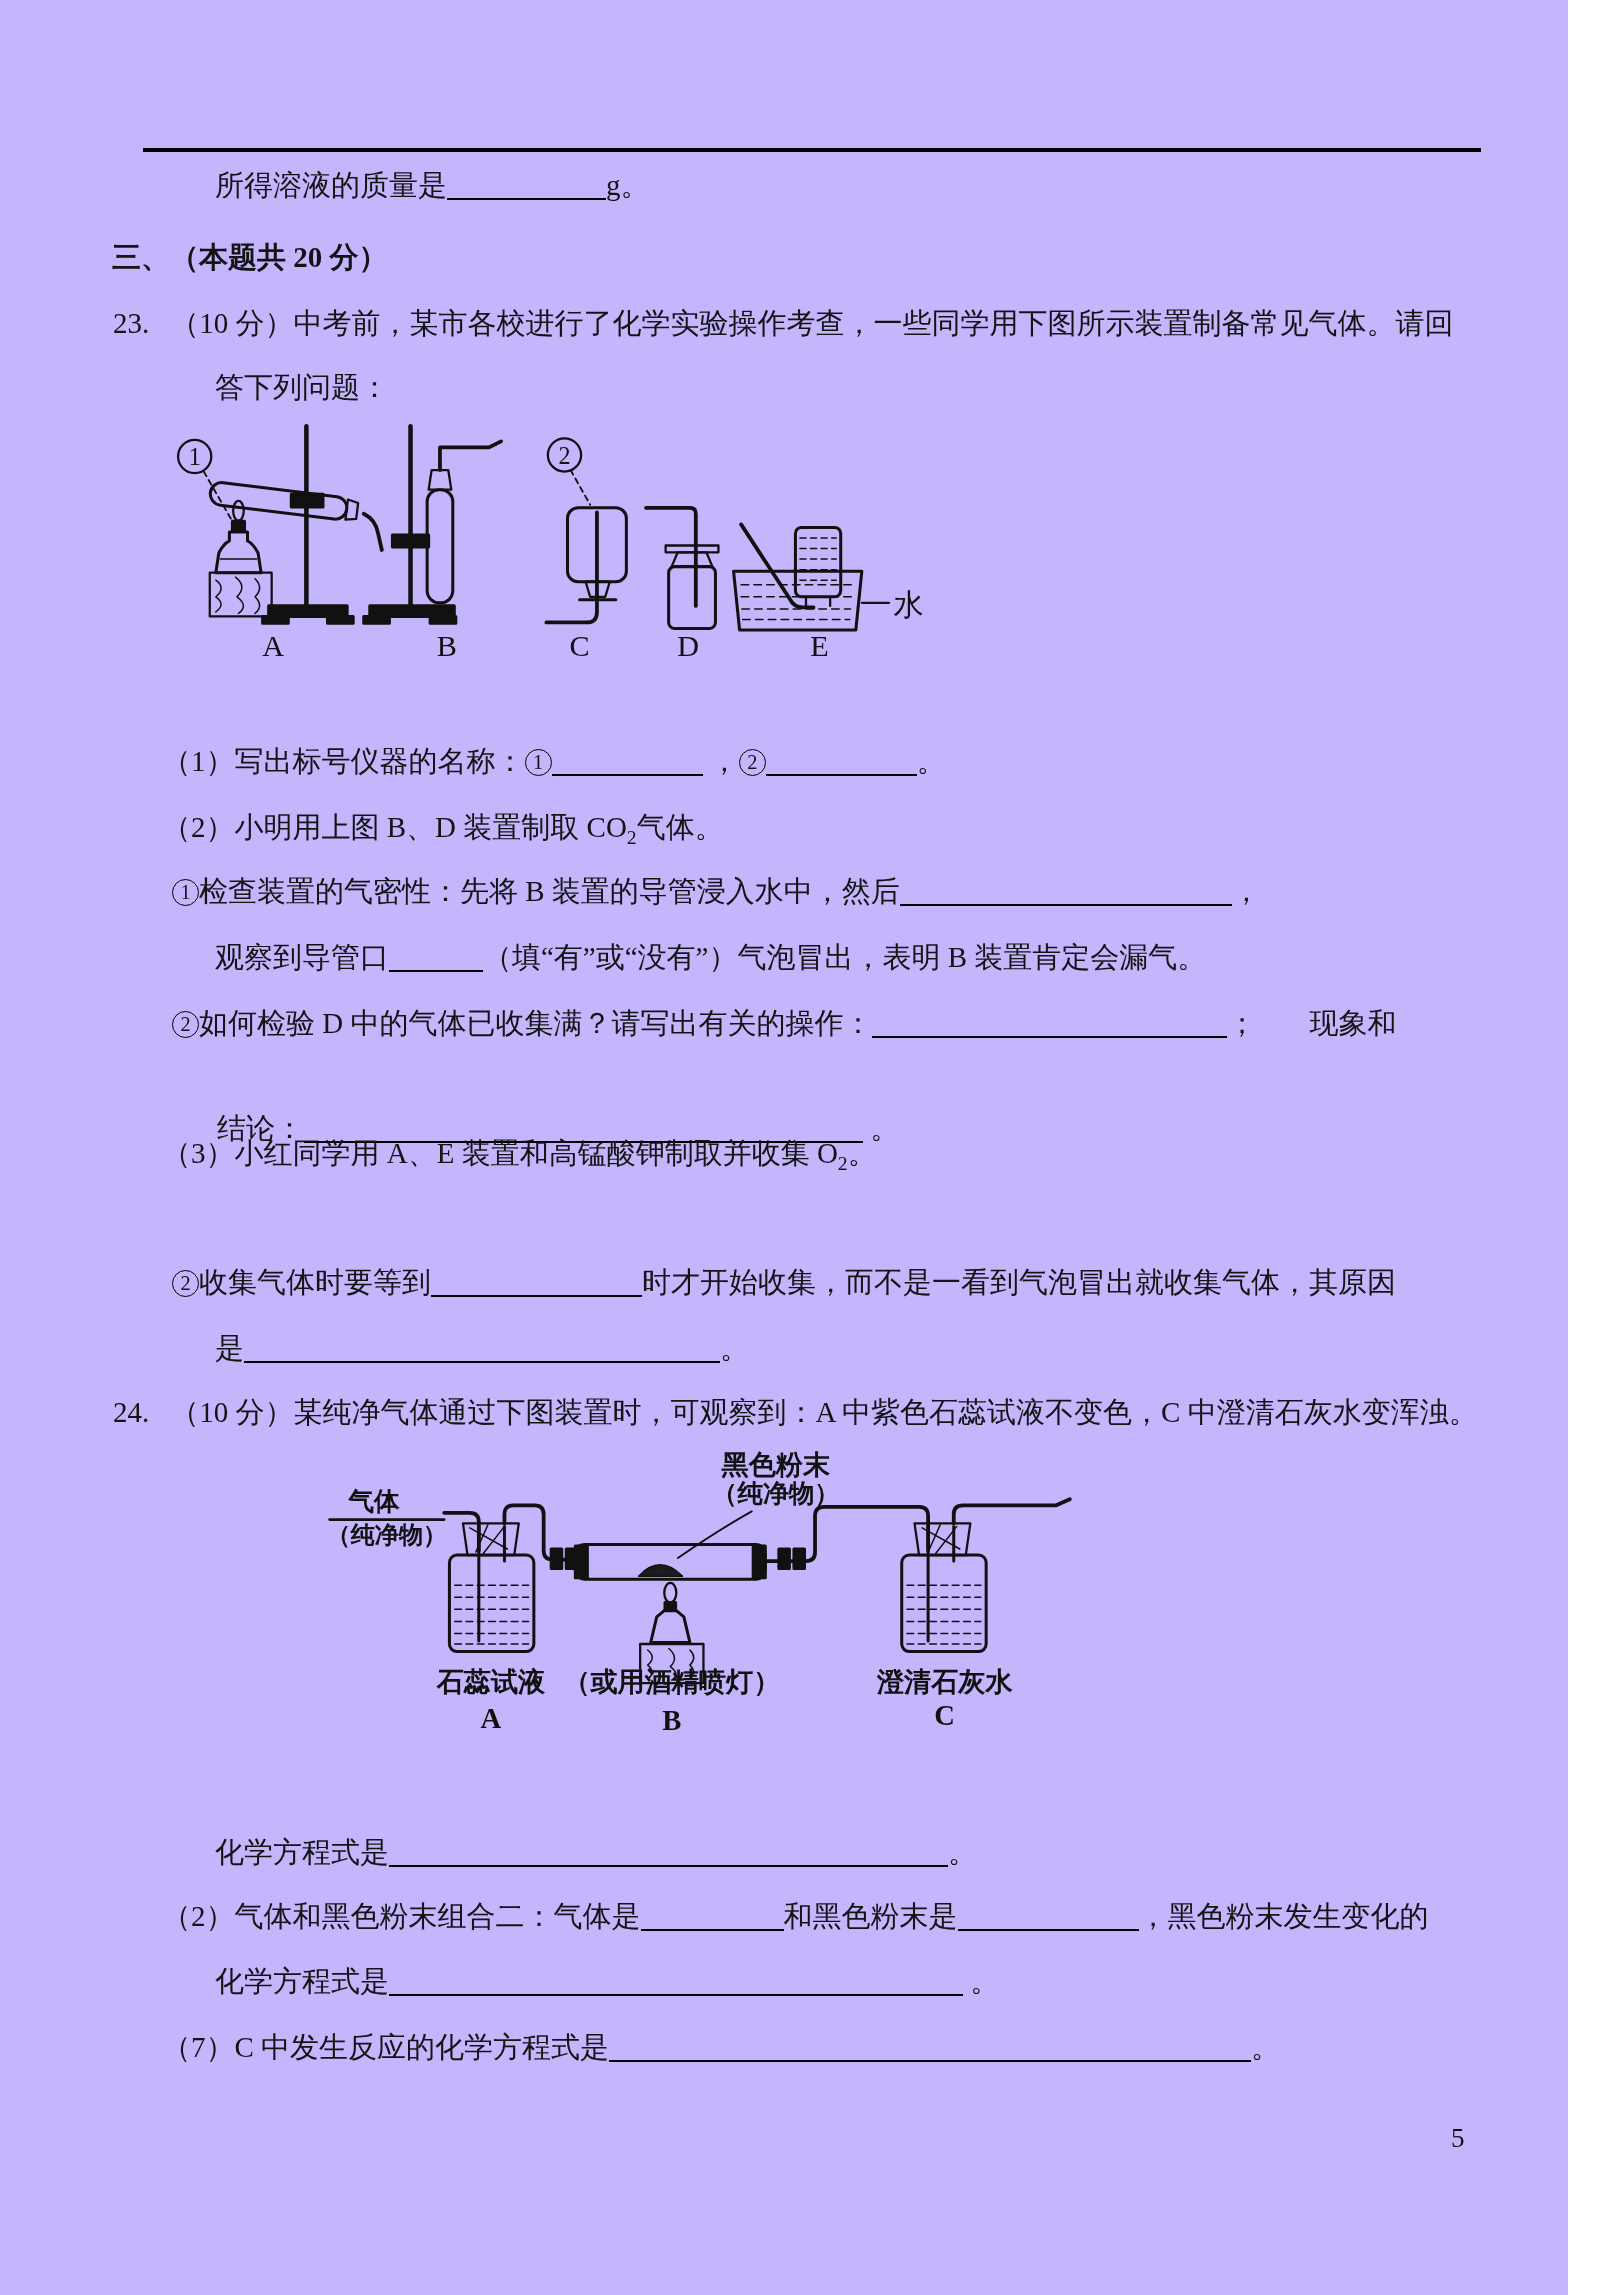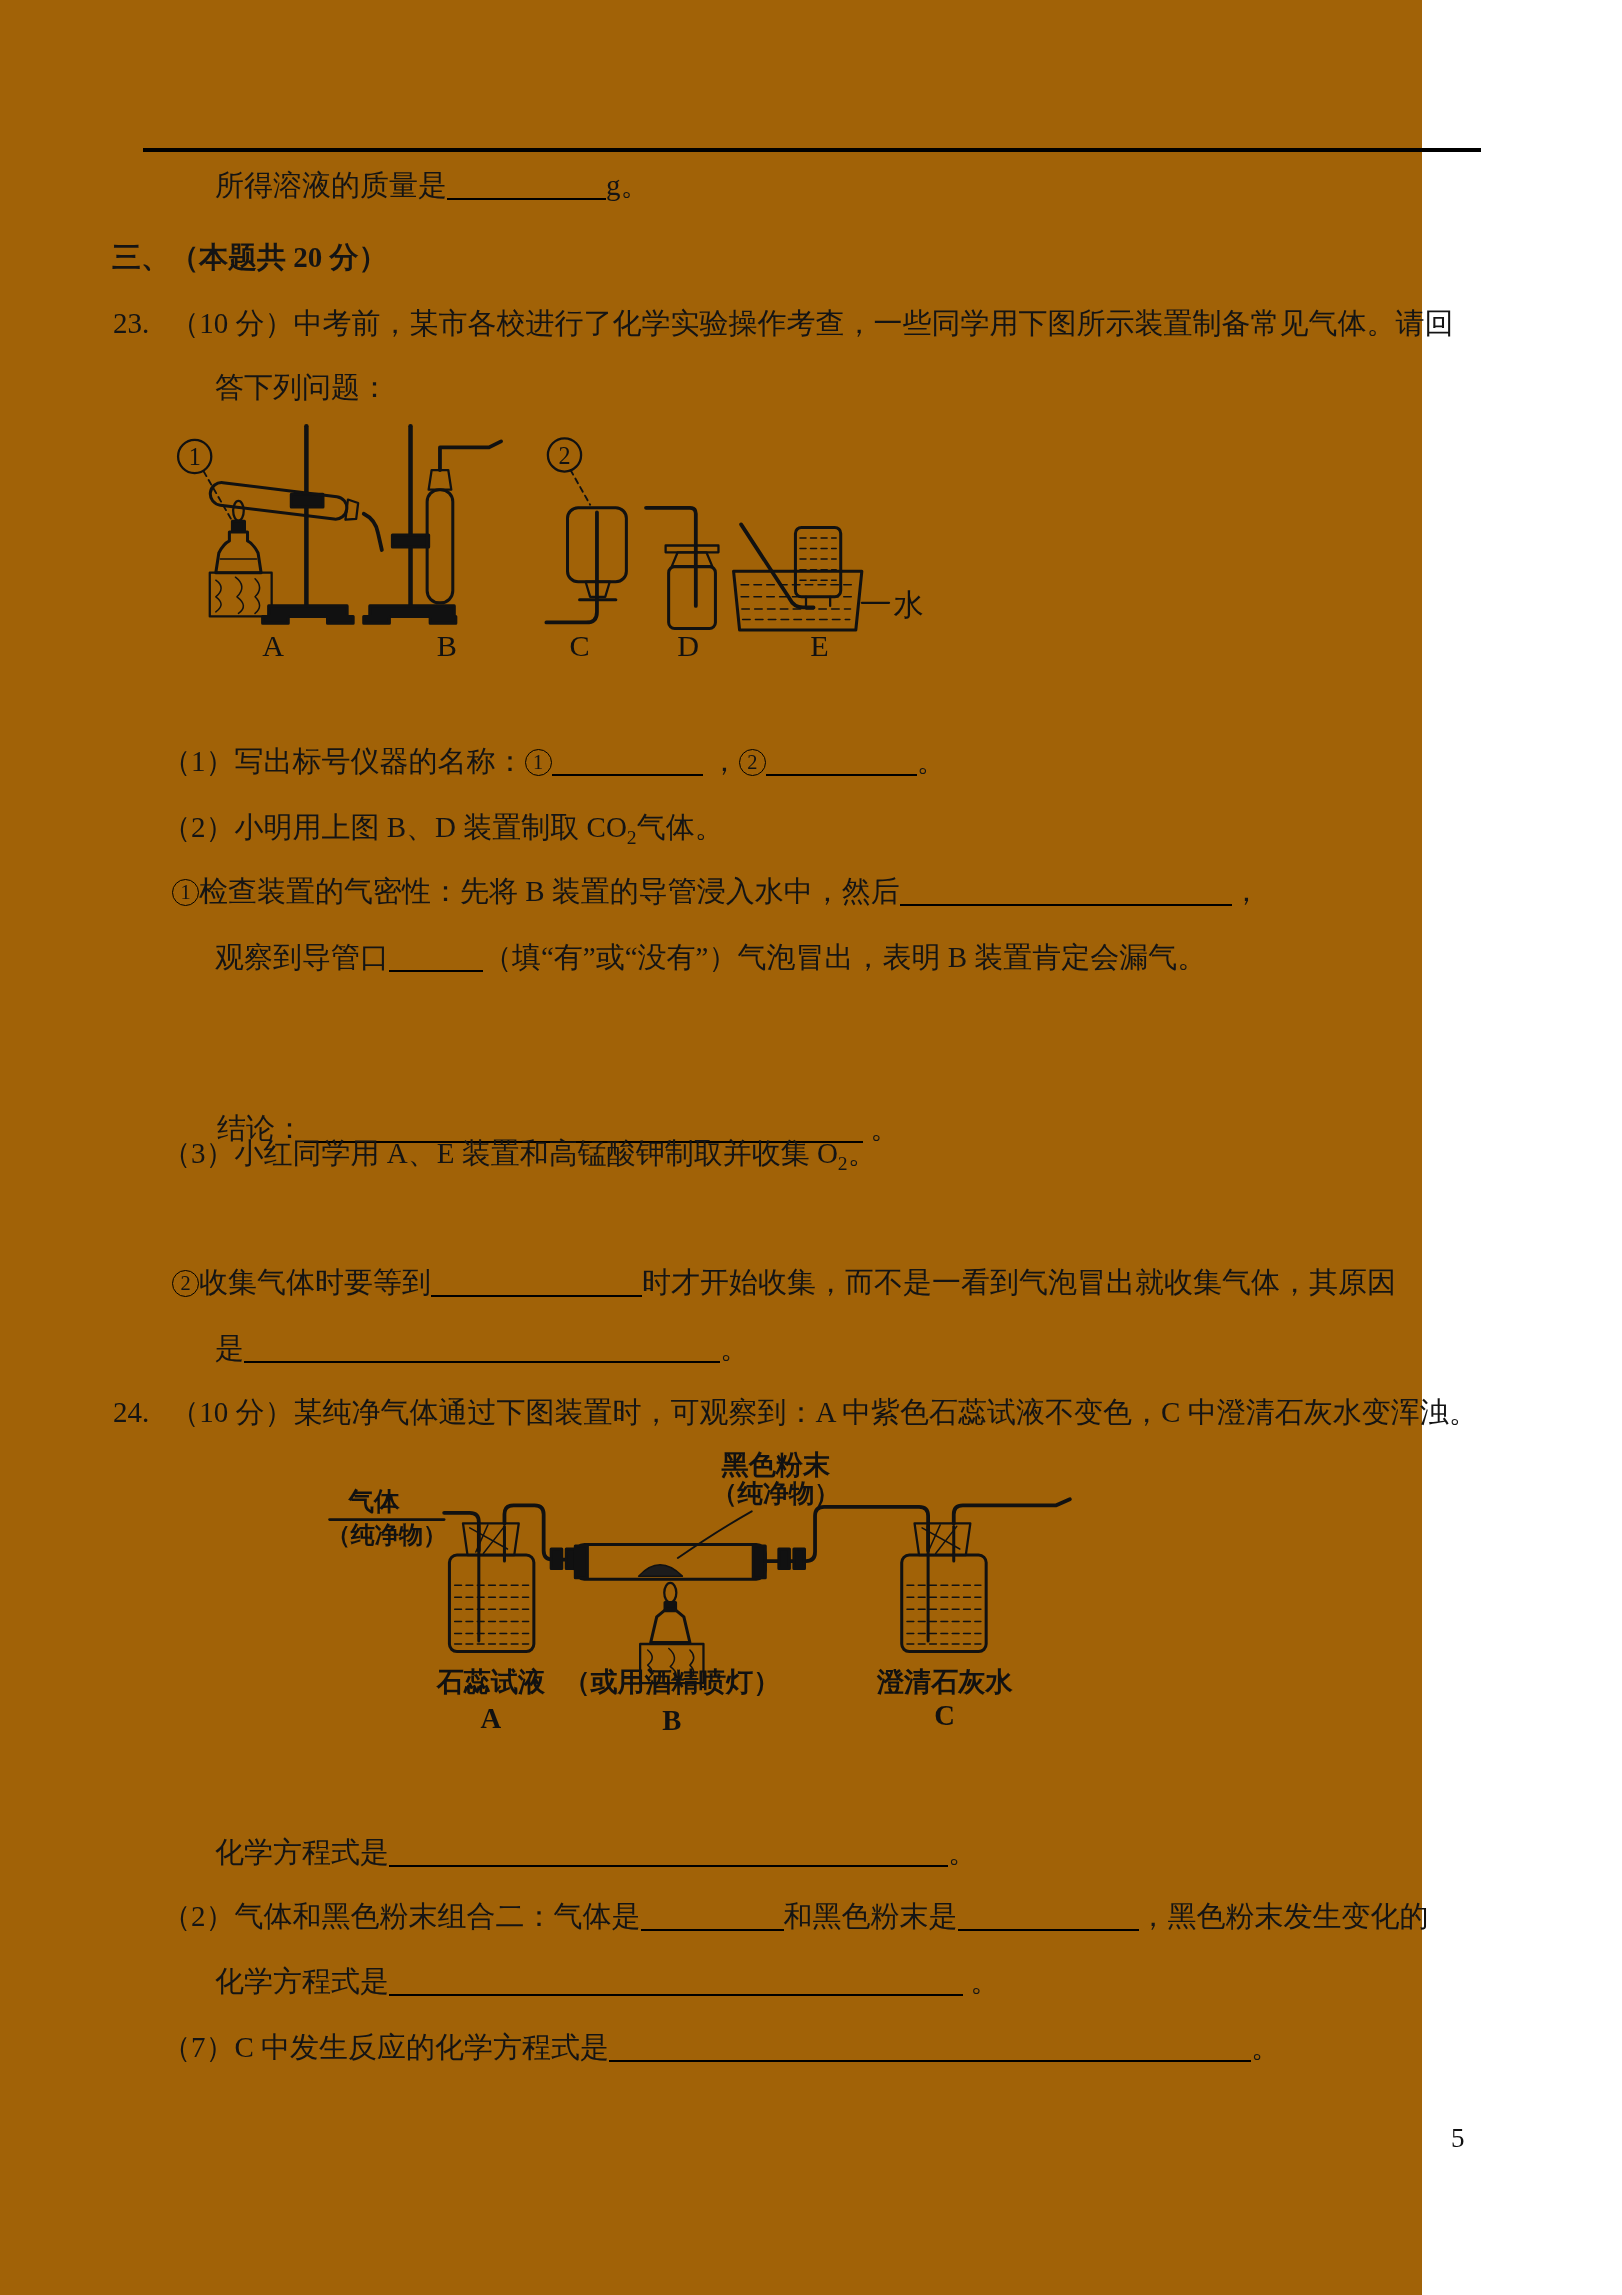--- a/index.html
+++ b/index.html
@@ -2,21 +2,21 @@
 <html style="font-size:12px"><head>
 <meta charset="utf-8">
 <style>
   * { margin:0; padding:0; box-sizing:border-box; }
   html,body { background:#ffffff; }
   body {
     width:1623px; height:2295px; position:relative;
     font-family:"Liberation Serif","DejaVu Serif",serif;
     color:#111111;
   }
-  .page { position:absolute; left:0; top:0; width:1422px; height:2295px; background:#a16207; }
+  .page { position:absolute; left:0; top:0; width:1568px; height:2295px; background:#c4b5fd; }
   .rule { position:absolute; background:#000000; }
   .line { position:absolute; font-size:29px; white-space:nowrap; color:#141414; }
   .bold { font-weight:bold; }
   .b { display:inline-block; border-bottom:2.3px solid #000; height:9px; vertical-align:-4.5px; }
   .circ {
     display:inline-block; width:27px; height:27px; border:1.5px solid #000; border-radius:50%;
     text-align:center; line-height:24px; font-size:20.4px; vertical-align:2.3px;
   }
   .numgap { display:inline-block; width:21px; }
   .sp70 { display:inline-block; width:53px; }
@@ -141,20 +141,23 @@
   </div>
 
   <div class="line" style="left:172px;top:872px;">
     <span class="circ">1</span><span>检查装置的气密性：先将 B 装置的导管浸入水中，然后</span><span class="b" style="width:332px;"></span><span>，</span>
   </div>
 
   <div class="line" style="left:215px;top:938px;">
     <span>观察到导管口</span><span class="b" style="width:94px;"></span><span>（填“有”或“没有”）气泡冒出，表明 B 装置肯定会漏气。</span>
   </div>
 
+  <div class="line" style="left:172px;top:1004px;">
+    <span class="circ">2</span><span>如何检验 D 中的气体已收集满？请写出有关的操作：</span><span class="b" style="width:355px;"></span><span>；</span><span class="sp70"></span><span>现象和</span>
+  </div>
 
   <div class="line" style="left:217px;top:1069px;margin-top:40px;">
     <span>结论：</span><span class="b" style="width:559px;"></span> <span>。</span>
   </div>
 
   <div class="line" style="left:162px;top:1134px;">
     <span>（3）小红同学用 A、E 装置和高锰酸钾制取并收集 O</span><sub>2</sub><span>。</span>
   </div>
 
 

